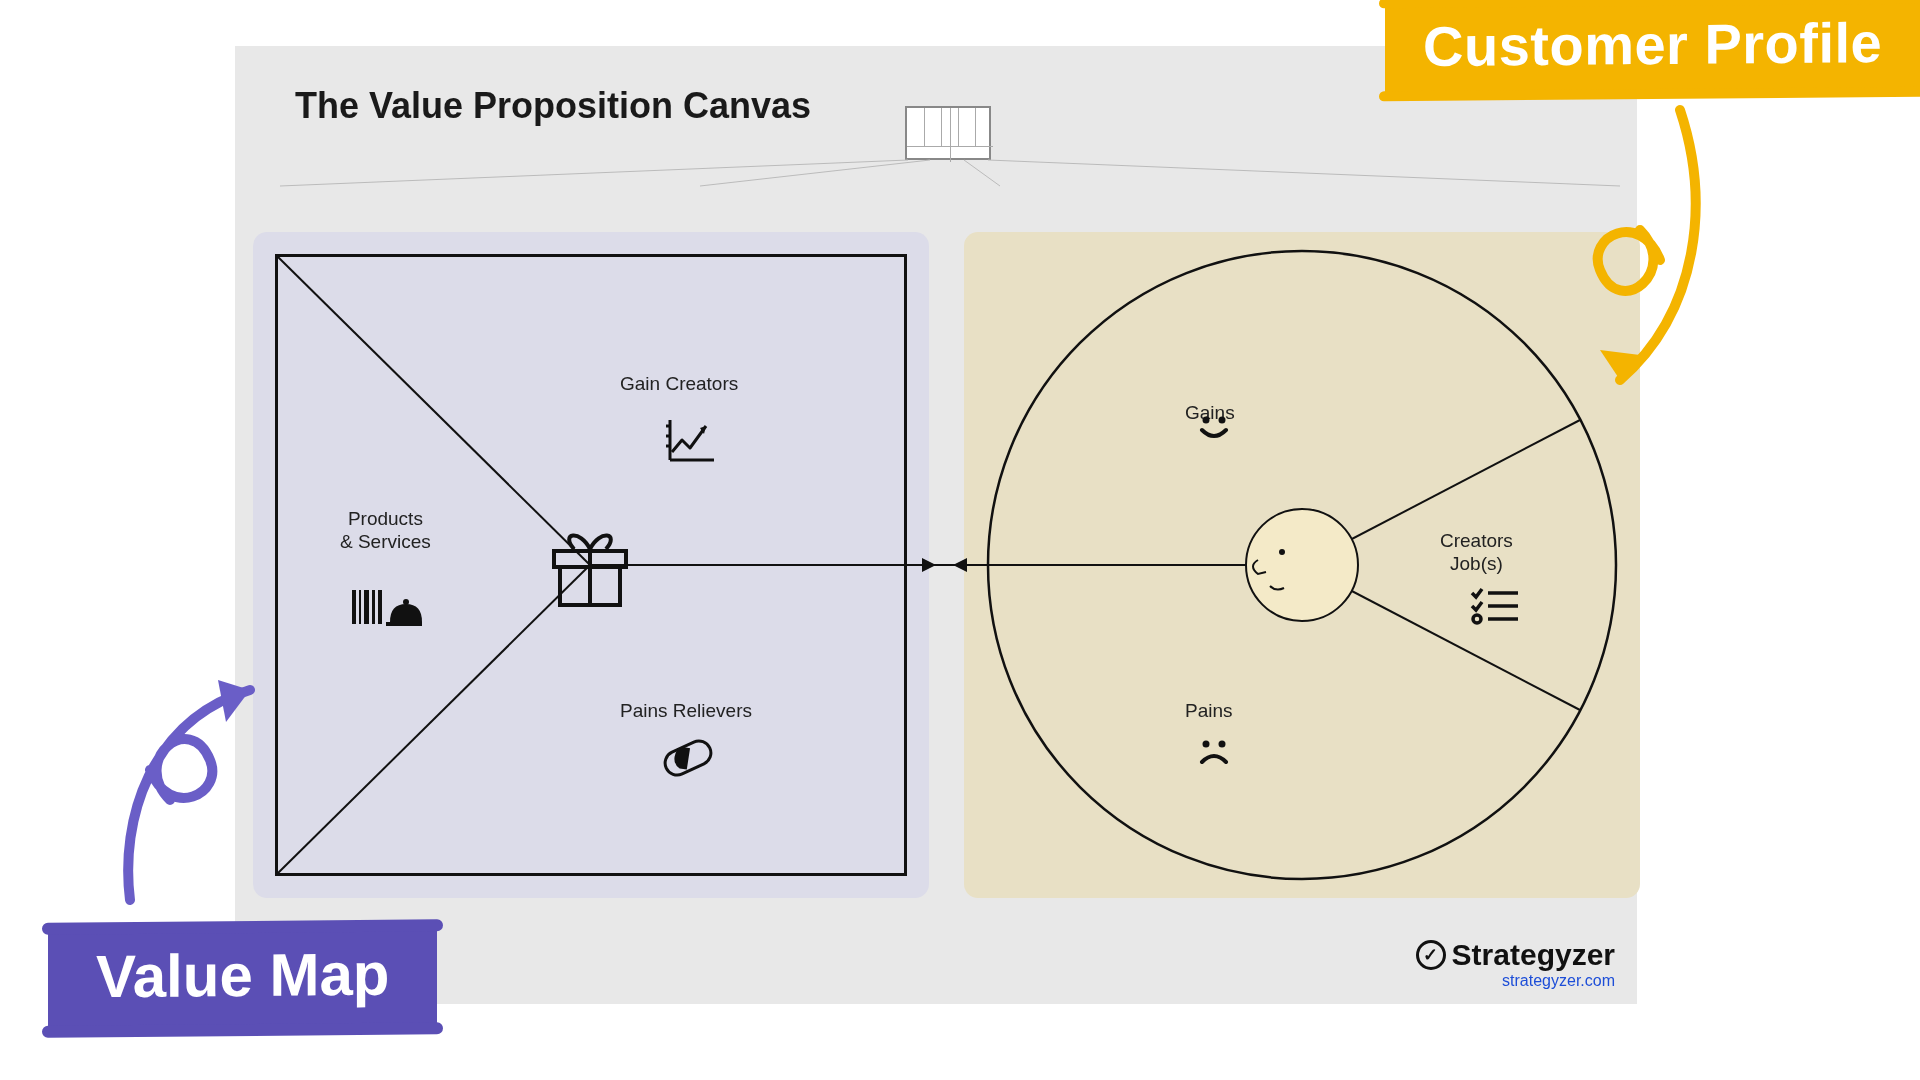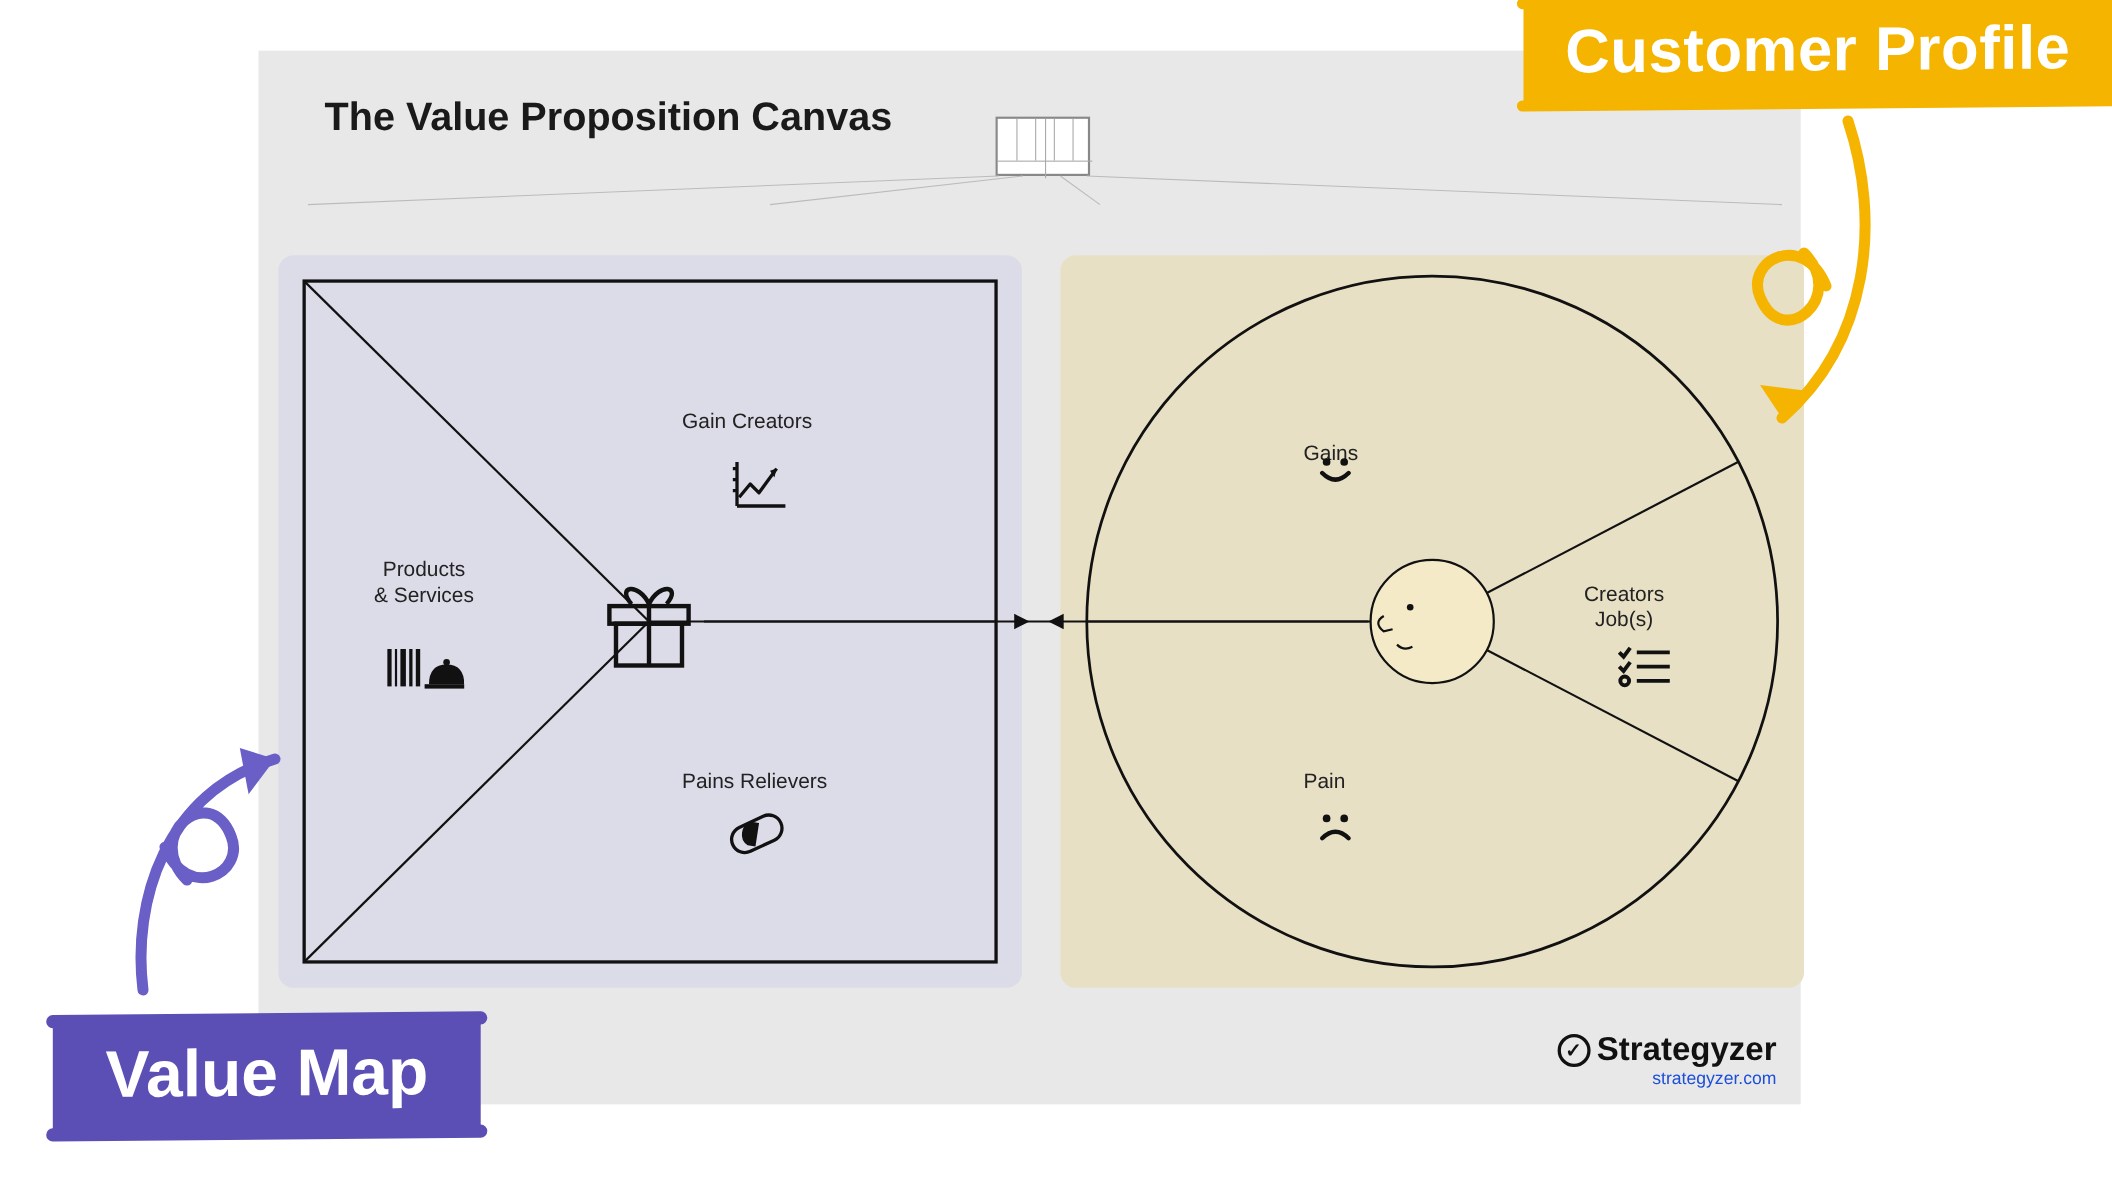--- a/index.html
+++ b/index.html
@@ -258,21 +258,21 @@
 
 <div class="section-label" style="left:1185px; top:374px;margin-top:28px;">Gains</div>
 <div class="icon-box" style="left:1196px; top:412px;">
   <svg width="36" height="30" viewBox="0 0 36 30">
     <circle cx="10" cy="8" r="3.5" fill="#111"></circle>
     <circle cx="26" cy="8" r="3.5" fill="#111"></circle>
     <path d="M6 18 Q18 30 30 18" fill="none" stroke="#111" stroke-width="4" stroke-linecap="round"></path>
   </svg>
 </div>
 
-<div class="section-label" style="left:1185px; top:700px;">Pain</div>
+<div class="section-label" style="left:1185px; top:700px;">Pains</div>
 <div class="icon-box" style="left:1196px; top:736px;">
   <svg width="36" height="30" viewBox="0 0 36 30">
     <circle cx="10" cy="8" r="3.5" fill="#111"></circle>
     <circle cx="26" cy="8" r="3.5" fill="#111"></circle>
     <path d="M6 26 Q18 14 30 26" fill="none" stroke="#111" stroke-width="4" stroke-linecap="round"></path>
   </svg>
 </div>
 
 <div class="section-label" style="left:1440px; top:530px; white-space:pre-line;">Creators
 Job(s)</div>

